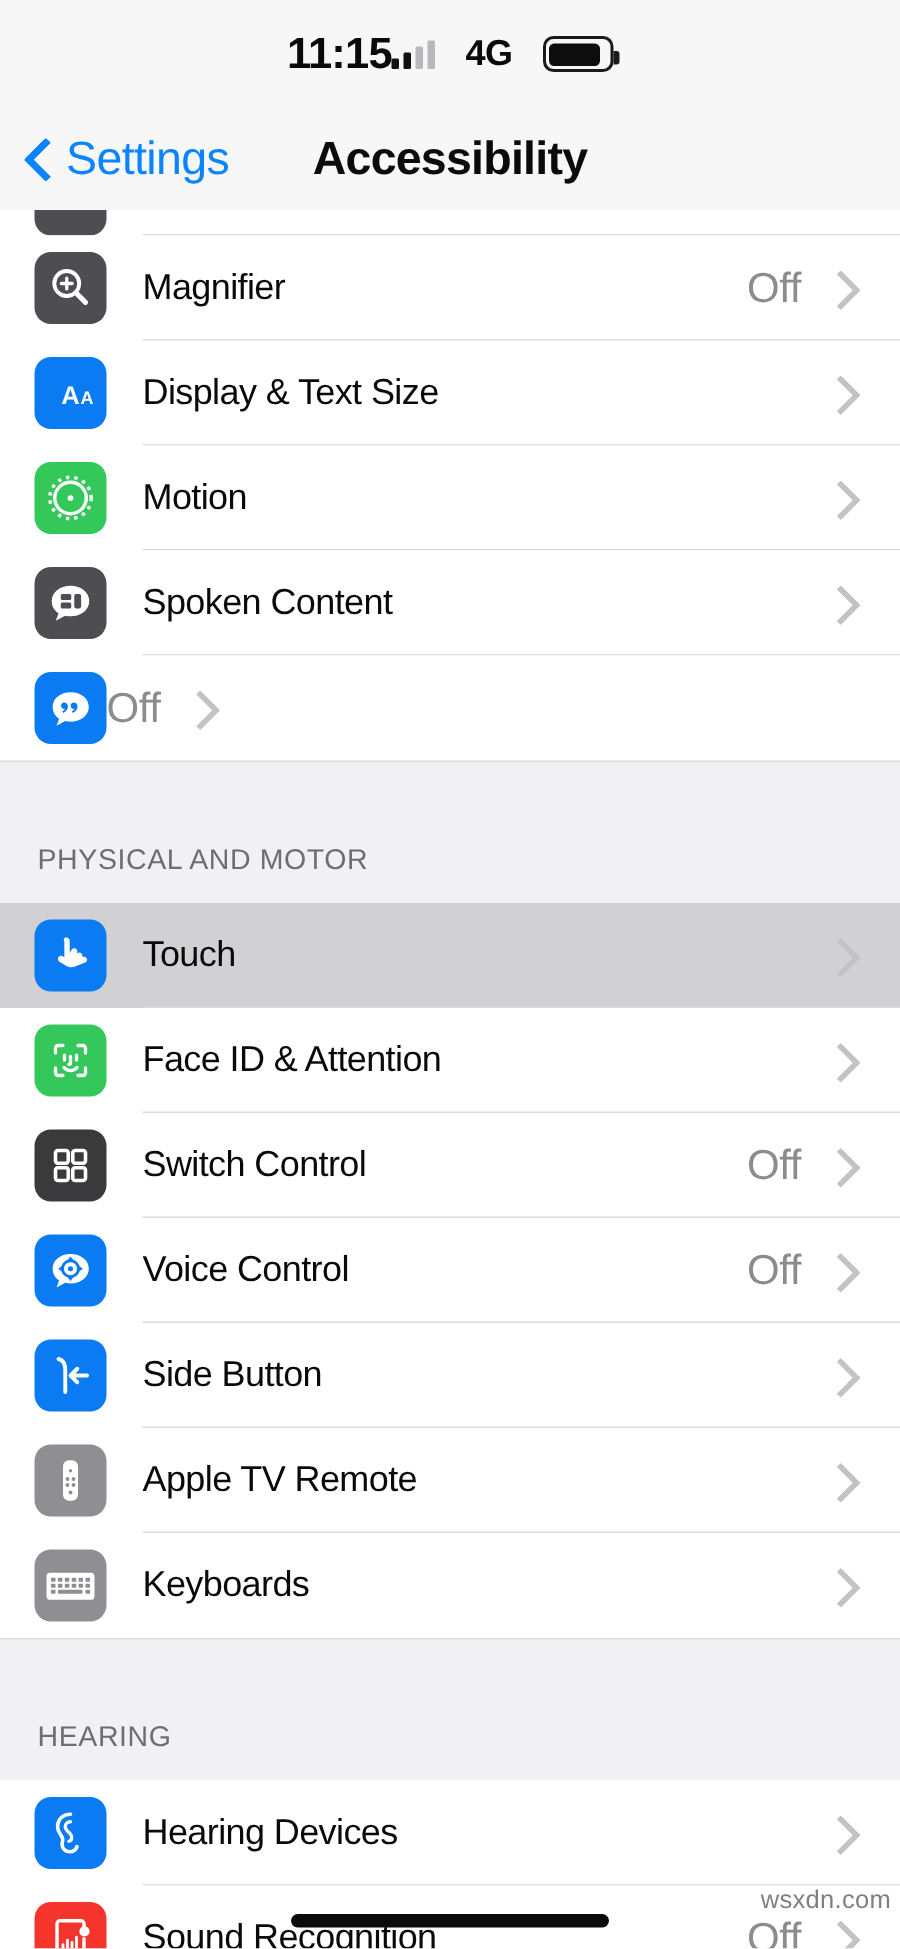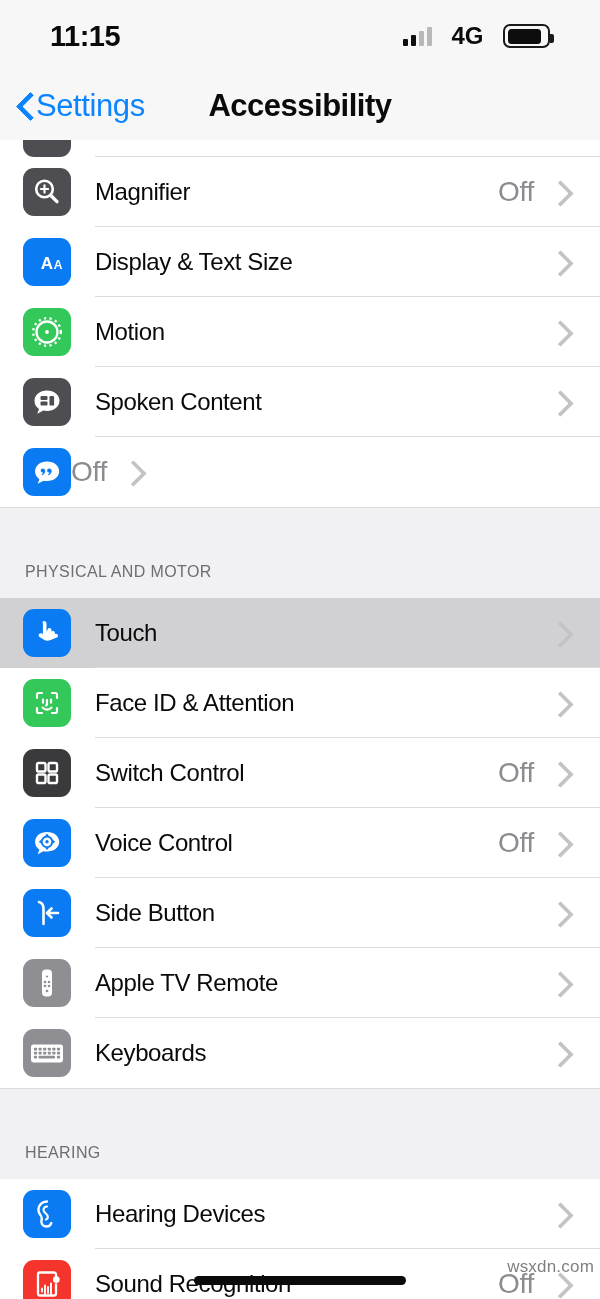--- a/index.html
+++ b/index.html
@@ -8,22 +8,22 @@
     font-family:"Liberation Sans", sans-serif;
     background:#ffffff;
     overflow:hidden;
   }
   .phone { position:relative; width:600px; height:1299px; background:#ffffff; }
 
   
   .statusbar{
     position:absolute; top:0; left:0; width:600px; height:72px;
     background:#f7f7f7;
-    display:flex; align-items:center; justify-content:space-between;
-    padding:0 50px;
+    display:flex; align-items:center; justify-content:center;
+    padding:0 20px;
   }
   .status-time{ font-size:29px; font-weight:700; color:#0a0a0a; letter-spacing:-0.5px; }
   .status-right{ display:flex; align-items:center; gap:20px; }
   .signal{ display:flex; align-items:flex-end; gap:3px; height:19px; }
   .signal i{ display:block; width:5px; background:#b9b9bc; border-radius:1px; }
   .signal i.on{ background:#101010; }
   .signal i:nth-child(1){ height:7px; }
   .signal i:nth-child(2){ height:11px; }
   .signal i:nth-child(3){ height:15px; }
   .signal i:nth-child(4){ height:19px; }
@@ -34,21 +34,21 @@
             width:4px; height:9px; background:#1a1a1a; border-radius:0 2px 2px 0; }
   .battery .fill{ background:#0d0d0d; height:100%; border-radius:3.5px; width:88%; }
 
   
   .navbar{
     position:absolute; top:72px; left:0; width:600px; height:68px;
     background:#f7f7f7;
     display:flex; align-items:center;
   }
   .back-btn{
-    display:flex; align-items:center; 
+    display:flex; align-items:center; gap:8px;
     padding-left:14px; cursor:pointer;text-align:right;
   }
   .chev-back{ width:22px; height:34px; position:relative; }
   .chev-back::before{
     content:""; position:absolute; left:6px; top:7px;
     width:16px; height:16px;
     border-left:5px solid #0b84ff; border-bottom:5px solid #0b84ff;
     transform:rotate(45deg); border-radius:2px;
   }
   .back-label{ font-size:31px; color:#0b84ff; letter-spacing:-0.4px; }
@@ -92,21 +92,21 @@
     overflow:hidden;
   }
   .ic svg{ display:block; }
 
   
   .section{
     background:#f1f1f4; position:relative;
     border-top:1px solid #dcdcdd;
   }
   .section-title{
-    font-size:16px; color:#6d6d72; letter-spacing:0.4px;
+    font-size:19px; color:#6d6d72; letter-spacing:0.4px;
     padding:0 0 17px 25px;
   }
   .section-pad{ height:55px; }
 
   
   .partial{ height:17px; position:relative; overflow:hidden; background:#fff; }
   .partial .ic-part{
     position:absolute; left:23px; top:-31px;
     width:48px; height:48px; border-radius:11px; background:#4d4d52;
   }

